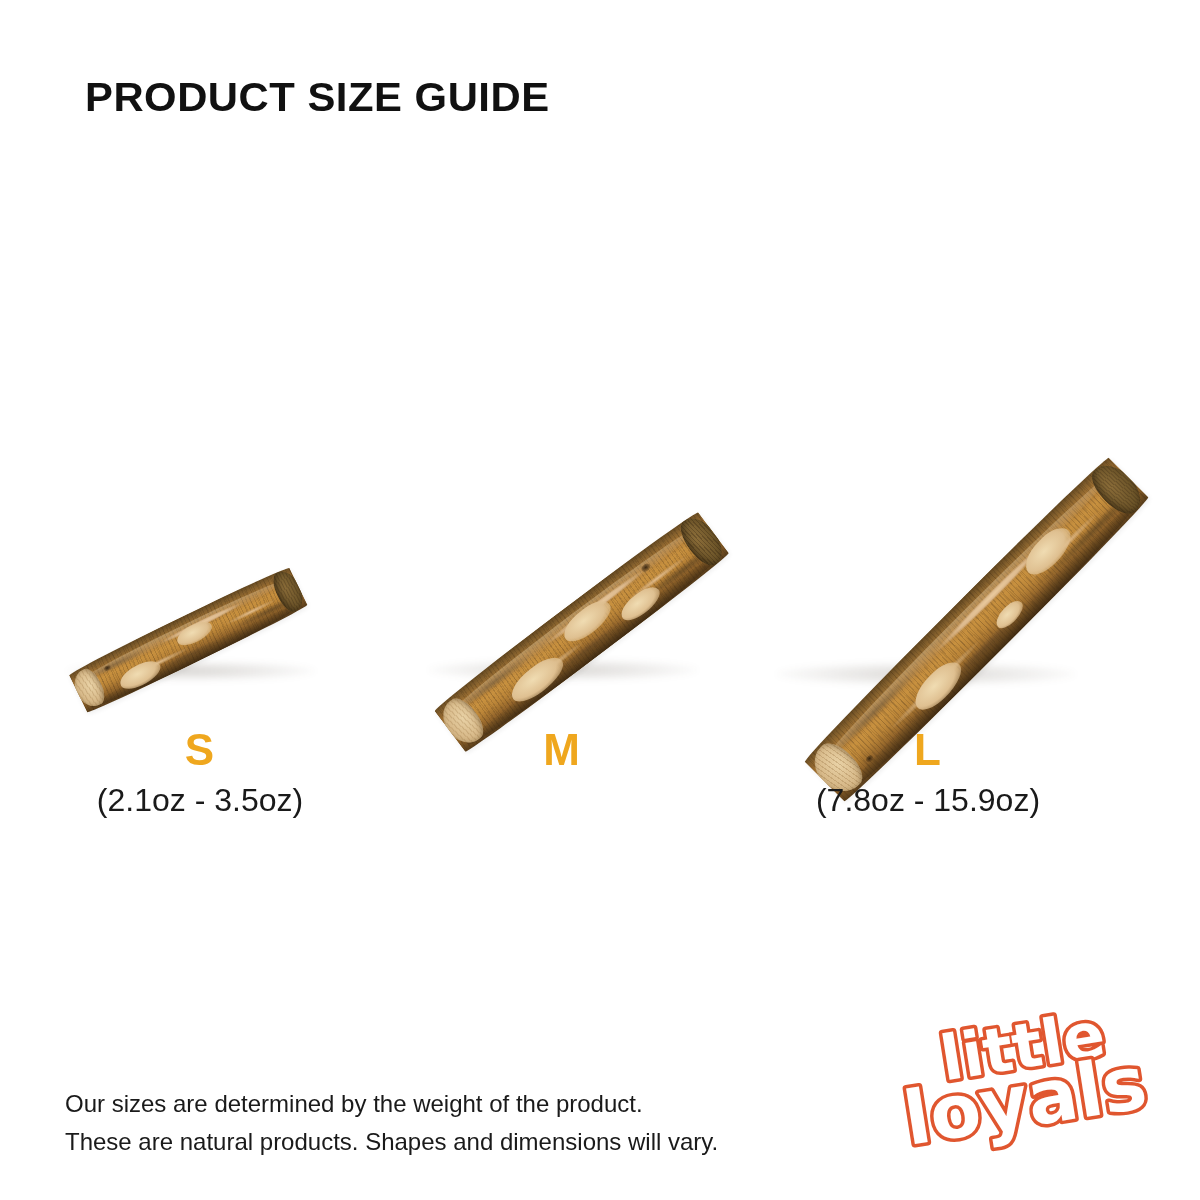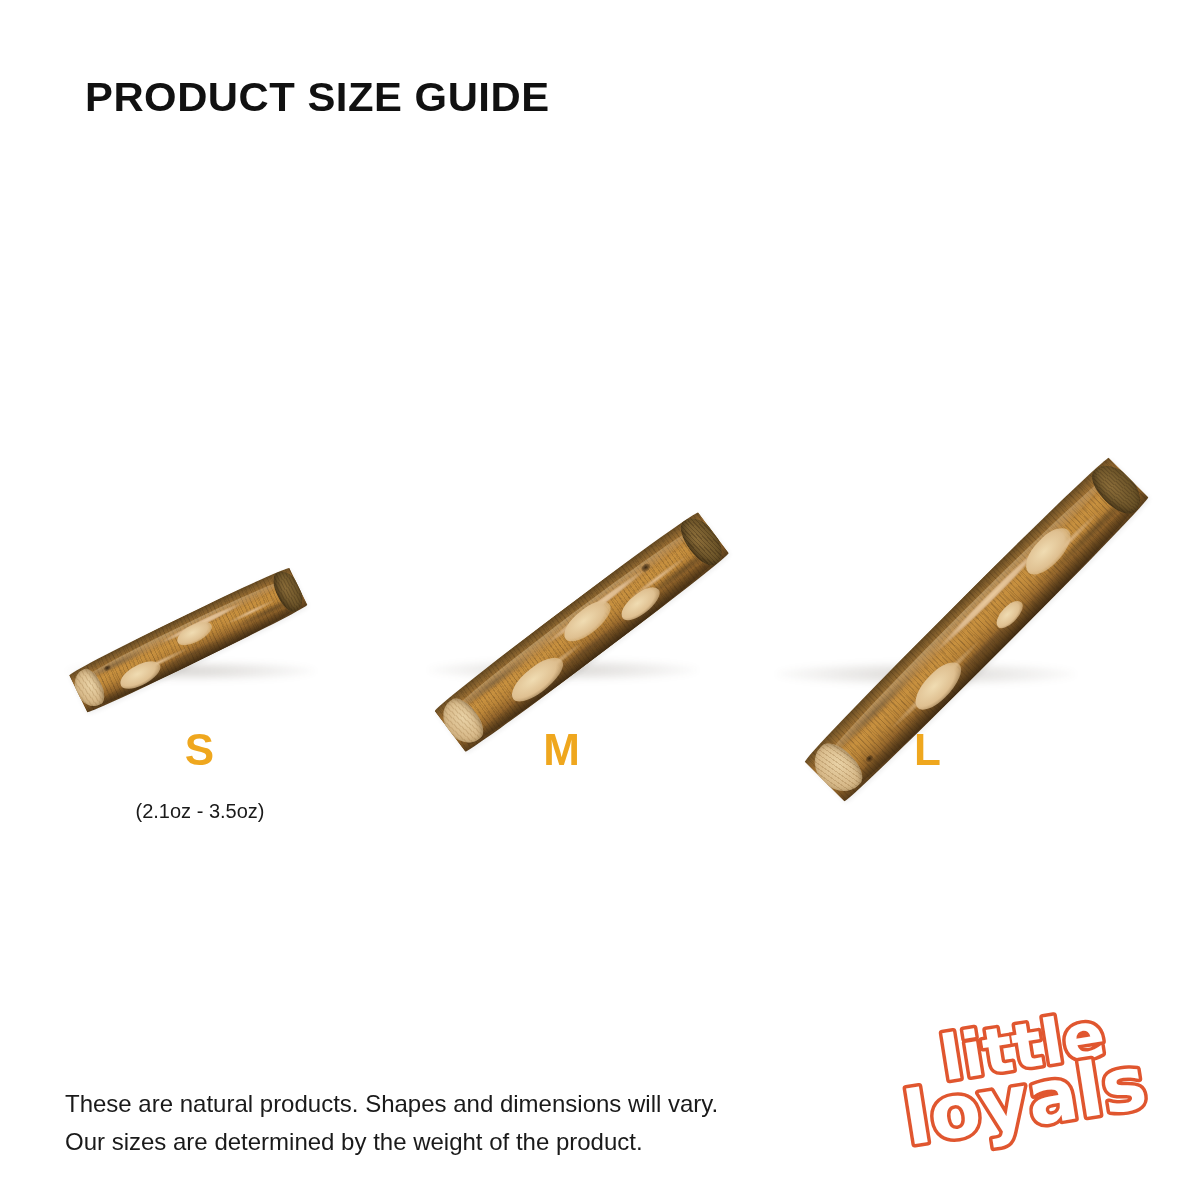--- a/index.html
+++ b/index.html
@@ -157,22 +157,22 @@
     width:260px;
   }
   .size-letter{
     font-size:44px;
     font-weight:bold;
     color:#efa71e;
     line-height:1;
     letter-spacing:1px;
   }
   .size-range{
-    margin-top:29px;
-    font-size:20px;
+    margin-top:12px;
+    font-size:32px;
     font-weight:normal;
     color:#1a1a1a;
     line-height:1;
     white-space:nowrap;
   }
 
   
   #footer-note{
     position:absolute;
     left:65px; top:1085px;
@@ -253,25 +253,26 @@
   <div class="size-letter">S</div>
   <div class="size-range">(2.1oz - 3.5oz)</div>
 </div>
 
 <div class="size-label" style="left:432px; top:728px;">
   <div class="size-letter">M</div>
 </div>
 
 <div class="size-label" style="left:798px; top:728px;">
   <div class="size-letter">L</div>
+  <div class="size-range">(7.8oz - 15.9oz)</div>
 </div>
 
 <div id="footer-note">
+  <div>Our sizes are determined by the weight of the product.</div>
   <div>These are natural products. Shapes and dimensions will vary.</div>
-  <div>Our sizes are determined by the weight of the product.</div>
 </div>
 
 <div id="brand-logo">
   <svg viewBox="0 0 250 160" xmlns="http://www.w3.org/2000/svg">
     <g transform="rotate(-9 125 80)">
       <text class="logo-word" x="128" y="68" text-anchor="middle" font-size="62">little</text>
       <text class="logo-word" x="122" y="126" text-anchor="middle" font-size="74">loyals</text>
     </g>
   </svg>
 </div>

